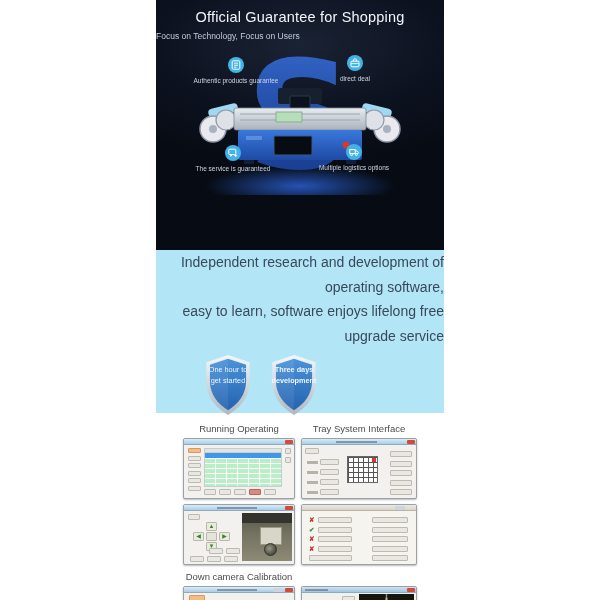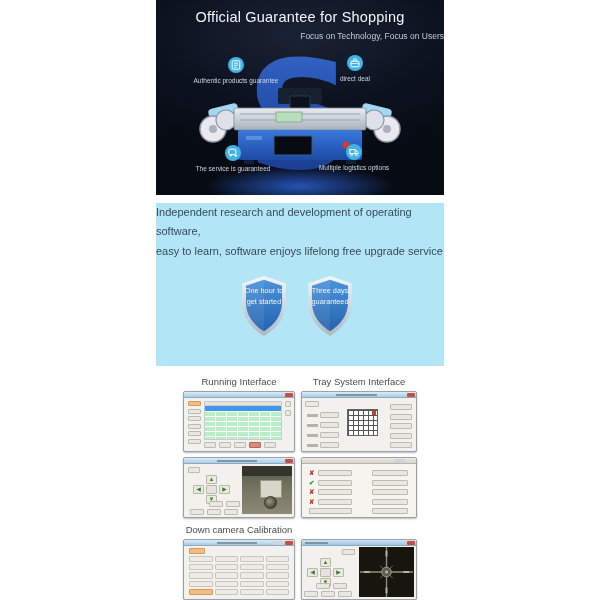--- a/index.html
+++ b/index.html
@@ -3,51 +3,51 @@
 <meta charset="utf-8">
 <style>
   * { margin:0; padding:0; box-sizing:border-box; }
   html,body { background:#fff; }
   body { width:600px; height:600px; font-family:"Liberation Sans", sans-serif; overflow:hidden; }
   .page { width:600px; height:600px; background:#fff; position:relative; }
   .strip { width:288px; margin:0 auto; position:relative; }
 
   
   .sec-dark {
-    position:relative; height:195px; overflow:hidden;
+    position:relative; height:250px; overflow:hidden;
     background:radial-gradient(ellipse 260px 120px at 50% 18%, #1a2334 0%, #0d1220 55%, #070b13 100%);
   }
   .sec-dark h1 { position:absolute; top:9px; left:0; right:0; text-align:center;
     color:#f2f5f9; font-size:14.5px; font-weight:500; letter-spacing:.2px; }
-  .sec-dark .sub { position:absolute; top:31px; left:0; right:0; text-align:right;
+  .sec-dark .sub { position:absolute; top:31px; left:0; right:0; text-align:left;
     color:#c3ccda; font-size:8.5px; }
   .hero-svg { position:absolute; left:0; top:36px; width:288px; height:159px; }
 
   .feat { position:absolute; width:112px; display:flex; flex-direction:column; align-items:center; gap:4px; z-index:3; }
   .fc { width:16px; height:16px; border-radius:50%; background:#41b3e6; display:flex; align-items:center; justify-content:center; }
   .fc svg { width:10px; height:10px; }
   .fl { color:#cdd6e2; font-size:6.5px; text-align:center; line-height:1.2; }
   .feat-1 { left:24px; top:57px; }
   .feat-2 { left:143px; top:55px; }
   .feat-3 { left:21px; top:145px; }
   .feat-4 { left:142px; top:144px; }
 
   
   .sec-cyan { position:relative; height:163px; background:#b2e6f7; }
   .sec-cyan h2 { padding-top:13px; text-align:center; color:#2c3b4b;
     font-size:13.5px; font-weight:500; line-height:1.35; }
-  .sec-cyan .desc { margin-top:8px; text-align:left; color:#39485a;
-    font-size:11px; line-height:1.75; }
+  .sec-cyan .desc { margin-top:0; text-align:right; color:#39485a;
+    font-size:14px; line-height:1.75; }
   .badges { position:relative; height:80px; margin-top:4px; }
-  .shield { position:absolute; width:52px; height:62px; top:10px;margin-left:36px; }
+  .shield { position:absolute; width:52px; height:62px; top:2px; }
   .shield svg { position:absolute; inset:0; width:52px; height:62px; }
   .shield .s1, .shield .s2 { position:absolute; left:0; right:0; text-align:center;
     color:#eef5fc; font-size:7.3px; }
   .shield .s1 { top:11px; } .shield .s2 { top:22px; }
-  .sh-1 { left:46px; } .sh-2 { left:112px; } .sh-3 { left:177px; }
+  .sh-1 { left:46px; } .sh-2 { left:112px;font-weight:bold; } .sh-3 { left:177px; }
 
   
   .sec-white { padding-top:7px; background:#fff; }
   .row-labels { display:grid; grid-template-columns:112px 116px; column-gap:6px;
     justify-content:center; margin:2px 0 3px 0; }
   .row-labels figcaption { text-align:center; color:#4c4c4c; font-size:9.5px; line-height:13px; }
   .row-thumbs { display:grid; grid-template-columns:112px 116px; column-gap:6px;
     justify-content:center; margin-bottom:5px; }
 
   
@@ -282,29 +282,29 @@
           <span class="s1">One hour to</span>
           <span class="s2">get started</span>
         </div>
         <div class="shield sh-2">
           <svg viewBox="0 0 50 60">
             <path d="M25 1 L46 8 V26 C46 42 37 52 25 59 C13 52 4 42 4 26 V8 Z" fill="url(#silver)"></path>
             <path d="M25 4.5 L42.5 10.5 V26 C42.5 40 34.5 48.5 25 54.5 C15.5 48.5 7.5 40 7.5 26 V10.5 Z" fill="url(#blueShield)"></path>
             <path d="M25 4.5 L25 54.5 C15.5 48.5 7.5 40 7.5 26 V10.5 Z" fill="#ffffff" opacity="0.07"></path>
           </svg>
           <span class="s1">Three days</span>
-          <span class="s2">guaranteed</span>
+          <span class="s2">development</span>
         </div>
       </div>
     </section>
 
     <section class="sec-white">
 
       <div class="row-labels">
-        <figcaption>Running Interface</figcaption>
+        <figcaption>Running Operating</figcaption>
         <figcaption>Tray System Interface</figcaption>
       </div>
 
       <div class="row-thumbs">
         <div class="win t1">
           <div class="tb">
               <i class="close"></i>
             </div>
           <div class="rail-l">
             <i class="mb-o"></i>

